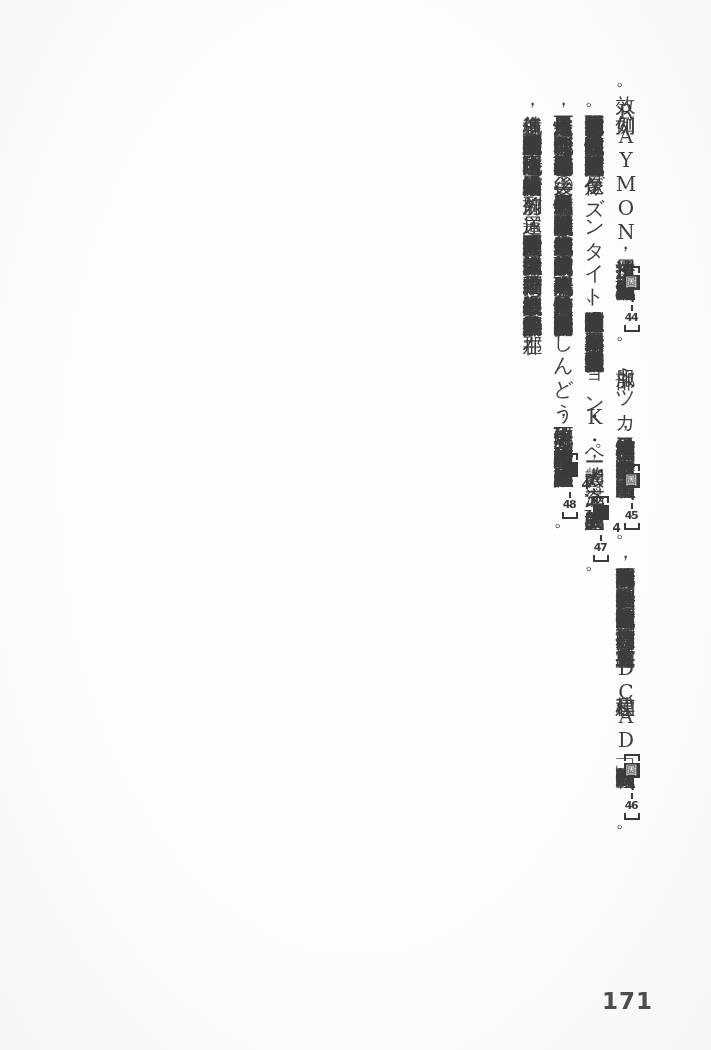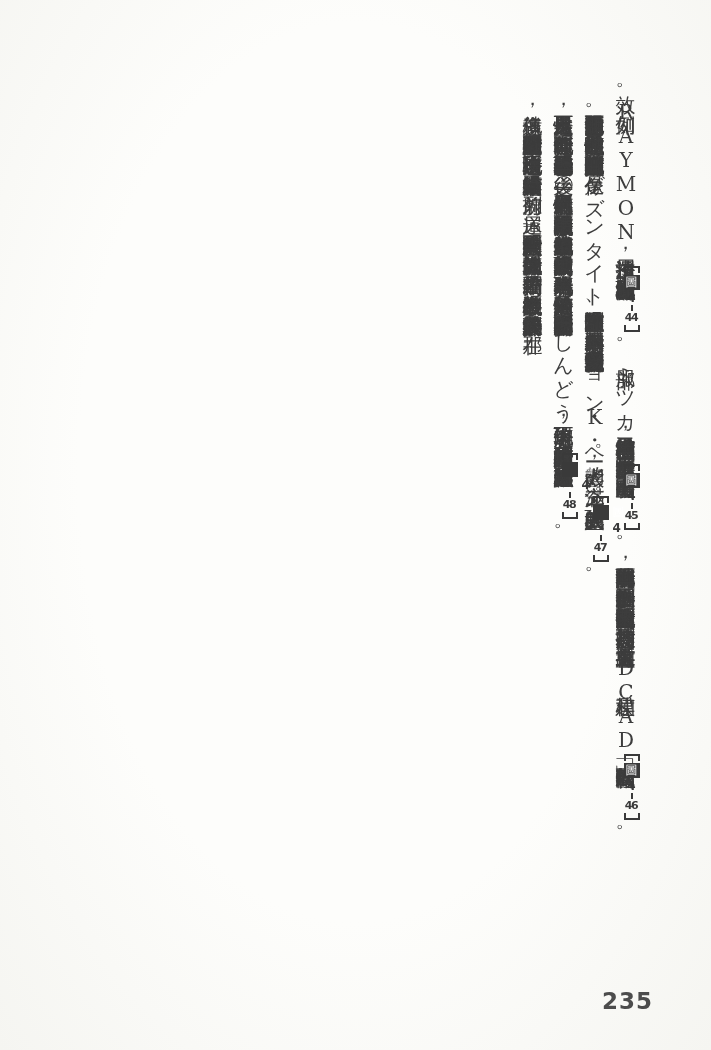--- a/index.html
+++ b/index.html
@@ -46,14 +46,14 @@
 </head>
 <body>
 
 <div class="page">
   <main class="text-area" id="text-area">
       <p class=""><span class="">效。例如</span><span class="latin">RAYMON</span><span class="">運用透視技法，表現在肛門內射精後精液逐漸填滿腸道的模樣</span><span class="figref"><span class="fr-open"></span><span class="fr-box">圖</span><span class="fr-d1">4</span><span class="fr-hy"></span><span class="fr-d2">44</span><span class="fr-close"></span></span><span class="">。服部ミツカ為了描寫子宮被精液填滿的樣子，對子宮本身再加上一層斷面圖，開發出了二重斷面圖</span><span class="figref"><span class="fr-open"></span><span class="fr-box">圖</span><span class="fr-d1">4</span><span class="fr-hy"></span><span class="fr-d2">45</span><span class="fr-close"></span></span><span class="">。還有對屬於內部表現的斷面圖，再進一步解剖疊上斷面圖，斷面圖中的超高難度技巧也被發明出來。提到超高難度的技巧，甚至還有人畫出了有如</span><span class="latin">3D</span><span class="">建模和</span><span class="latin">CAD</span><span class="">軟體般的精巧「斷面圖」</span><span class="figref"><span class="fr-open"></span><span class="fr-box">圖</span><span class="fr-d1">4</span><span class="fr-hy"></span><span class="fr-d2">46</span><span class="fr-close"></span></span><span class="">。</span></p>
       <p class="indent"><span class="">而描寫的對象也不限於陰道和肛門。在深喉嚨（男性性器深及喉嚨的口交）領域，也有描繪陰莖如何深入喉嚨的內部表現的「斷面圖」。像是ゲズンタイト便畫過陰莖和精液穿過喉嚨到達胃部、甚至小腸的激烈口內射精。是一眼就能理解為何本人公開宣言自己的漫畫深受ジョン・</span><span class="latin">K</span><span class="">・ペー太的影響，充滿ペー太主義的大膽表現</span><span class="figref"><span class="fr-open"></span><span class="fr-box">圖</span><span class="fr-d1">4</span><span class="fr-hy"></span><span class="fr-d2">47</span><span class="fr-close"></span></span><span class="">。</span></p>
       <p class="indent"><span class="">只要是男性性器可及之處，任何地方皆能「斷面圖」化。近年甚至出現了一些連射精過程都十分嶄新的表現。二〇一〇之後，將男性性器一口氣射精的過程，精液流過尿道的模樣用「斷面圖」畫出來的手法，簡直就像從地底的岩漿庫中湧出的岩漿，用如火山爆發般的表現描寫精液的噴湧。筆者將此表現稱為「熔岩流」，是種除了精液注入的情況外，連射精的瞬間都用「斷面圖」捕捉的新型表現。しんどう筆下的熔岩流表現，就誇張到令人不禁想吐槽尿道是否真能擴張到那種程度，讓人感覺到那直達精巢的強大壓力</span><span class="figref"><span class="fr-open"></span><span class="fr-box">圖</span><span class="fr-d1">4</span><span class="fr-hy"></span><span class="fr-d2">48</span><span class="fr-close"></span></span><span class="">。</span></p>
       <p class="indent"><span class="">就像這樣，漫畫家們用「斷面圖」描繪到射精為止的各種過程，不斷地改進這種表現法。描繪了精液從精巢通過輸精管、前列腺、尿道，最終注入子宮旅程的宏大「斷面圖」，簡直就像一場偉大的冒險。描寫躍動的精子們，經過激烈的生存競爭後，終於與夢寐以求的卵子接觸。在那</span></p>
     </main>
-  <div class="page-number">235</div>
+  <div class="page-number">171</div>
 </div>
 
 </body></html>

